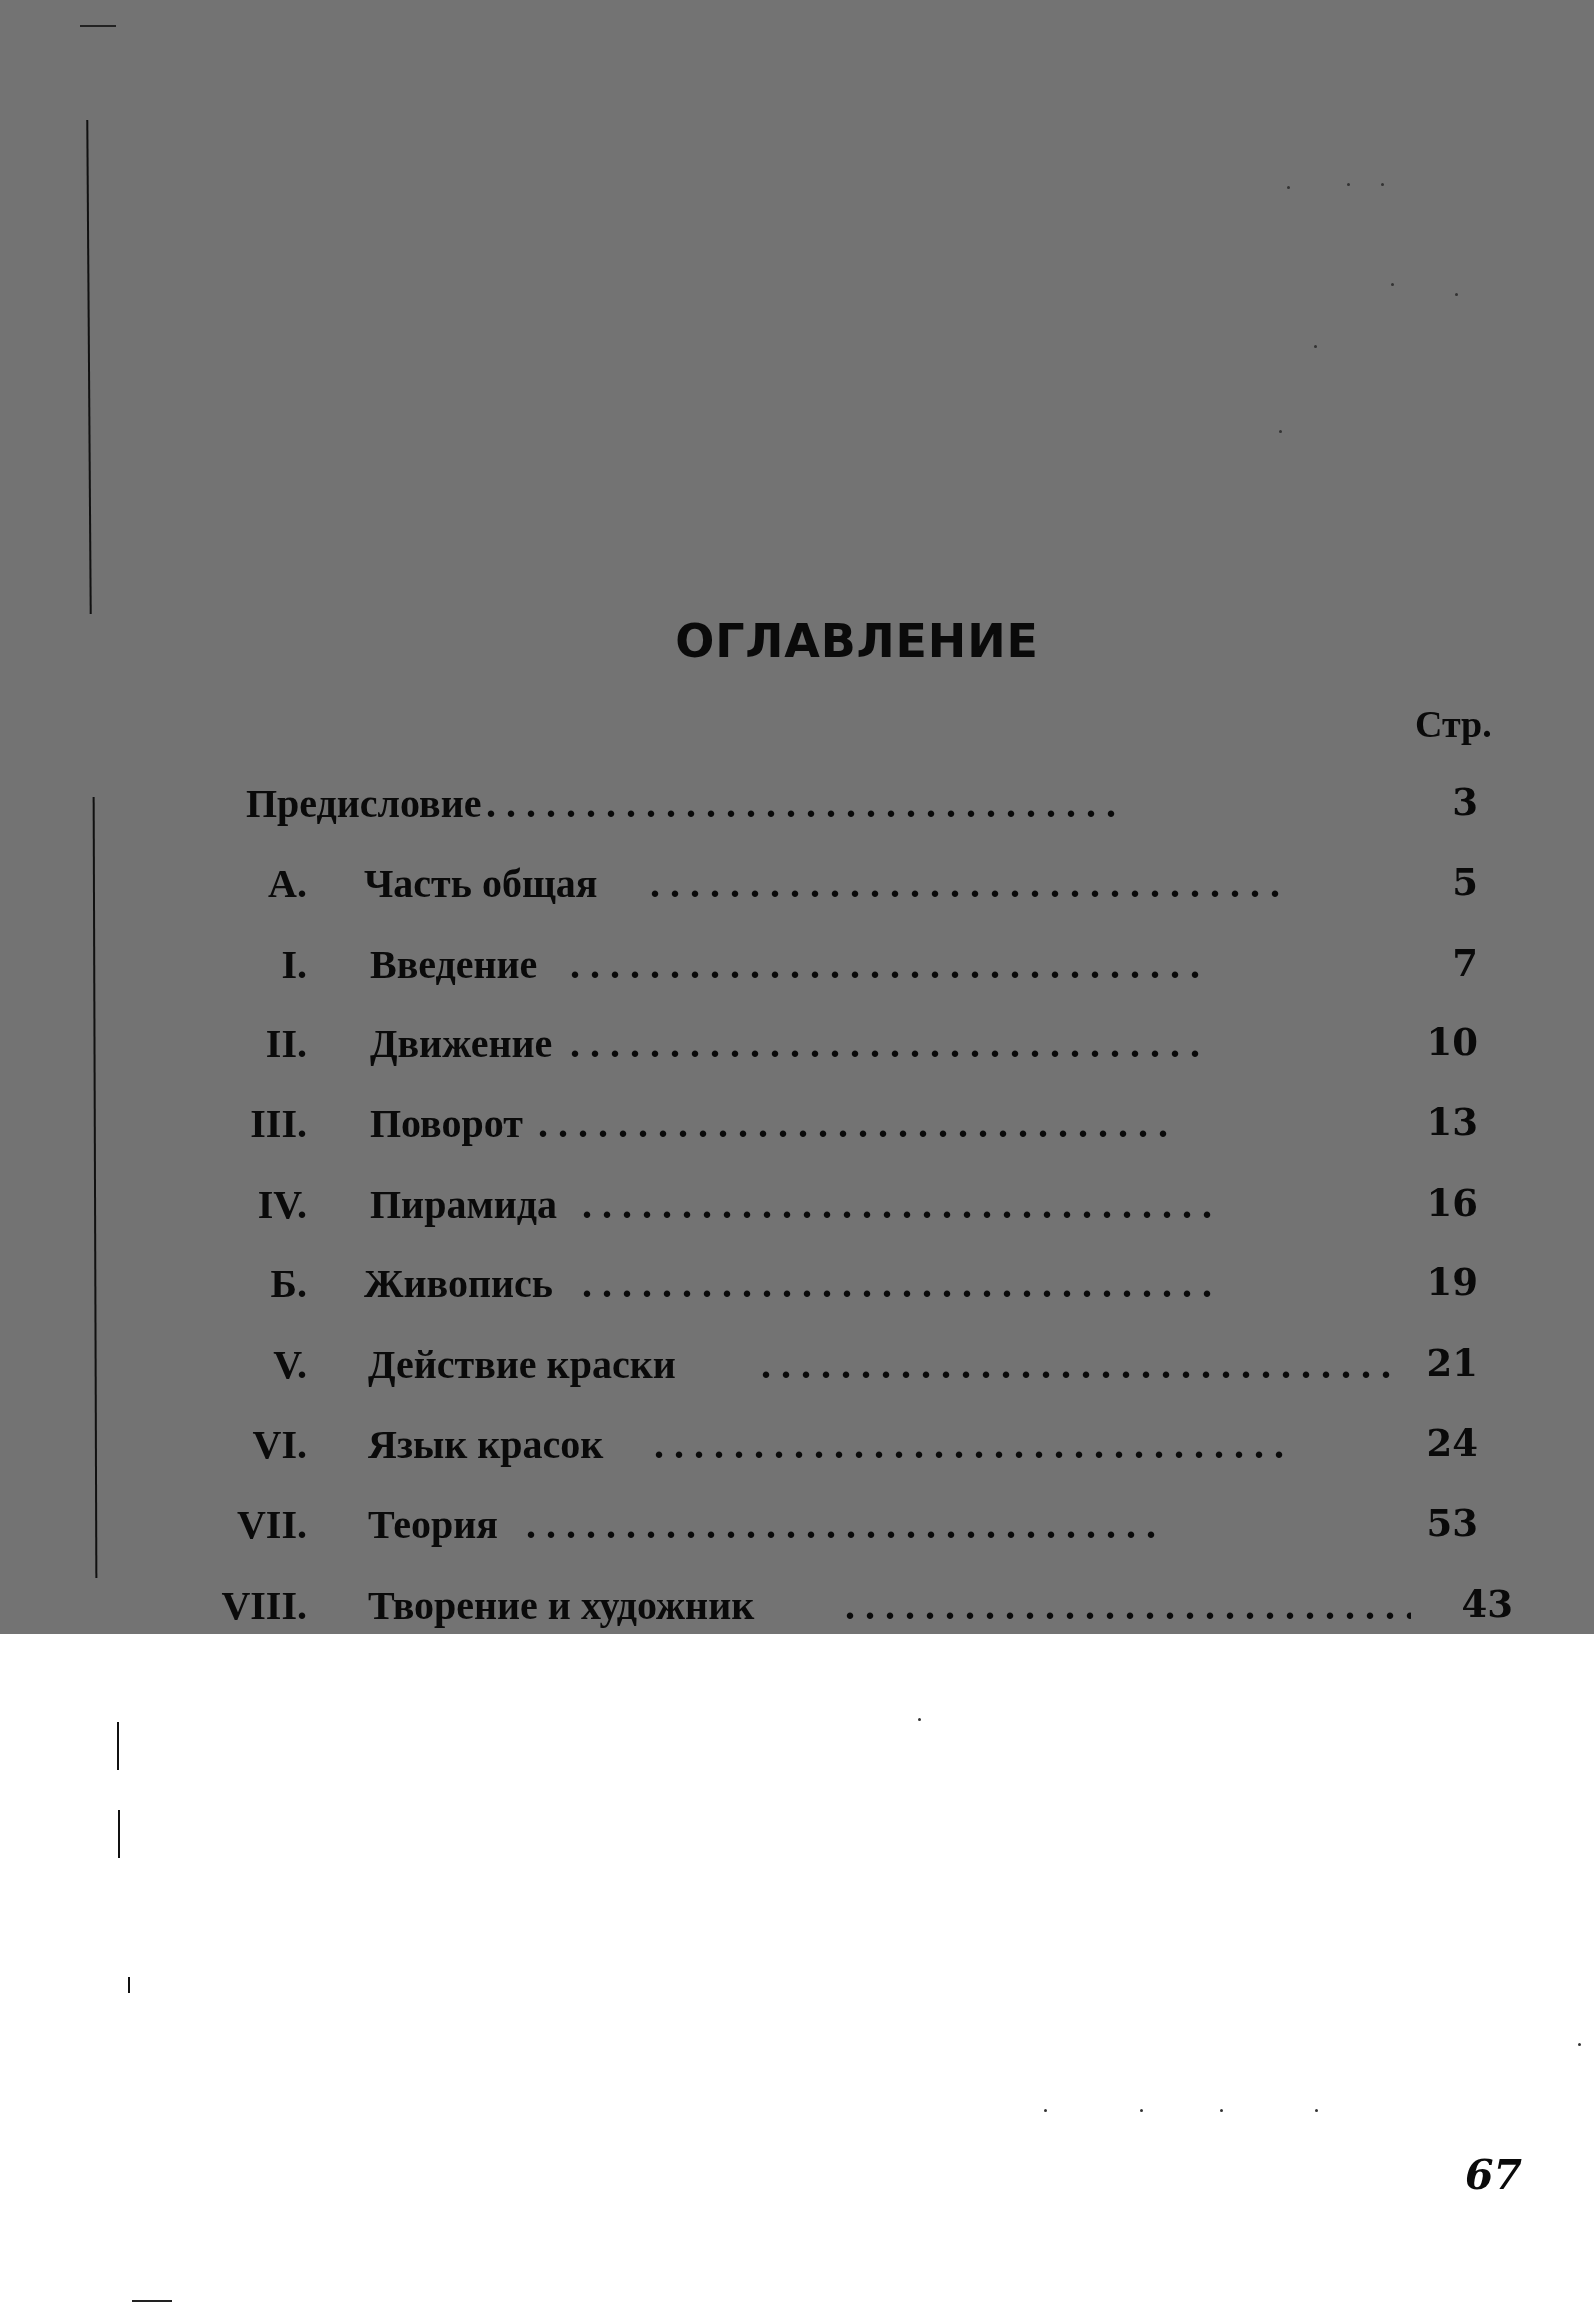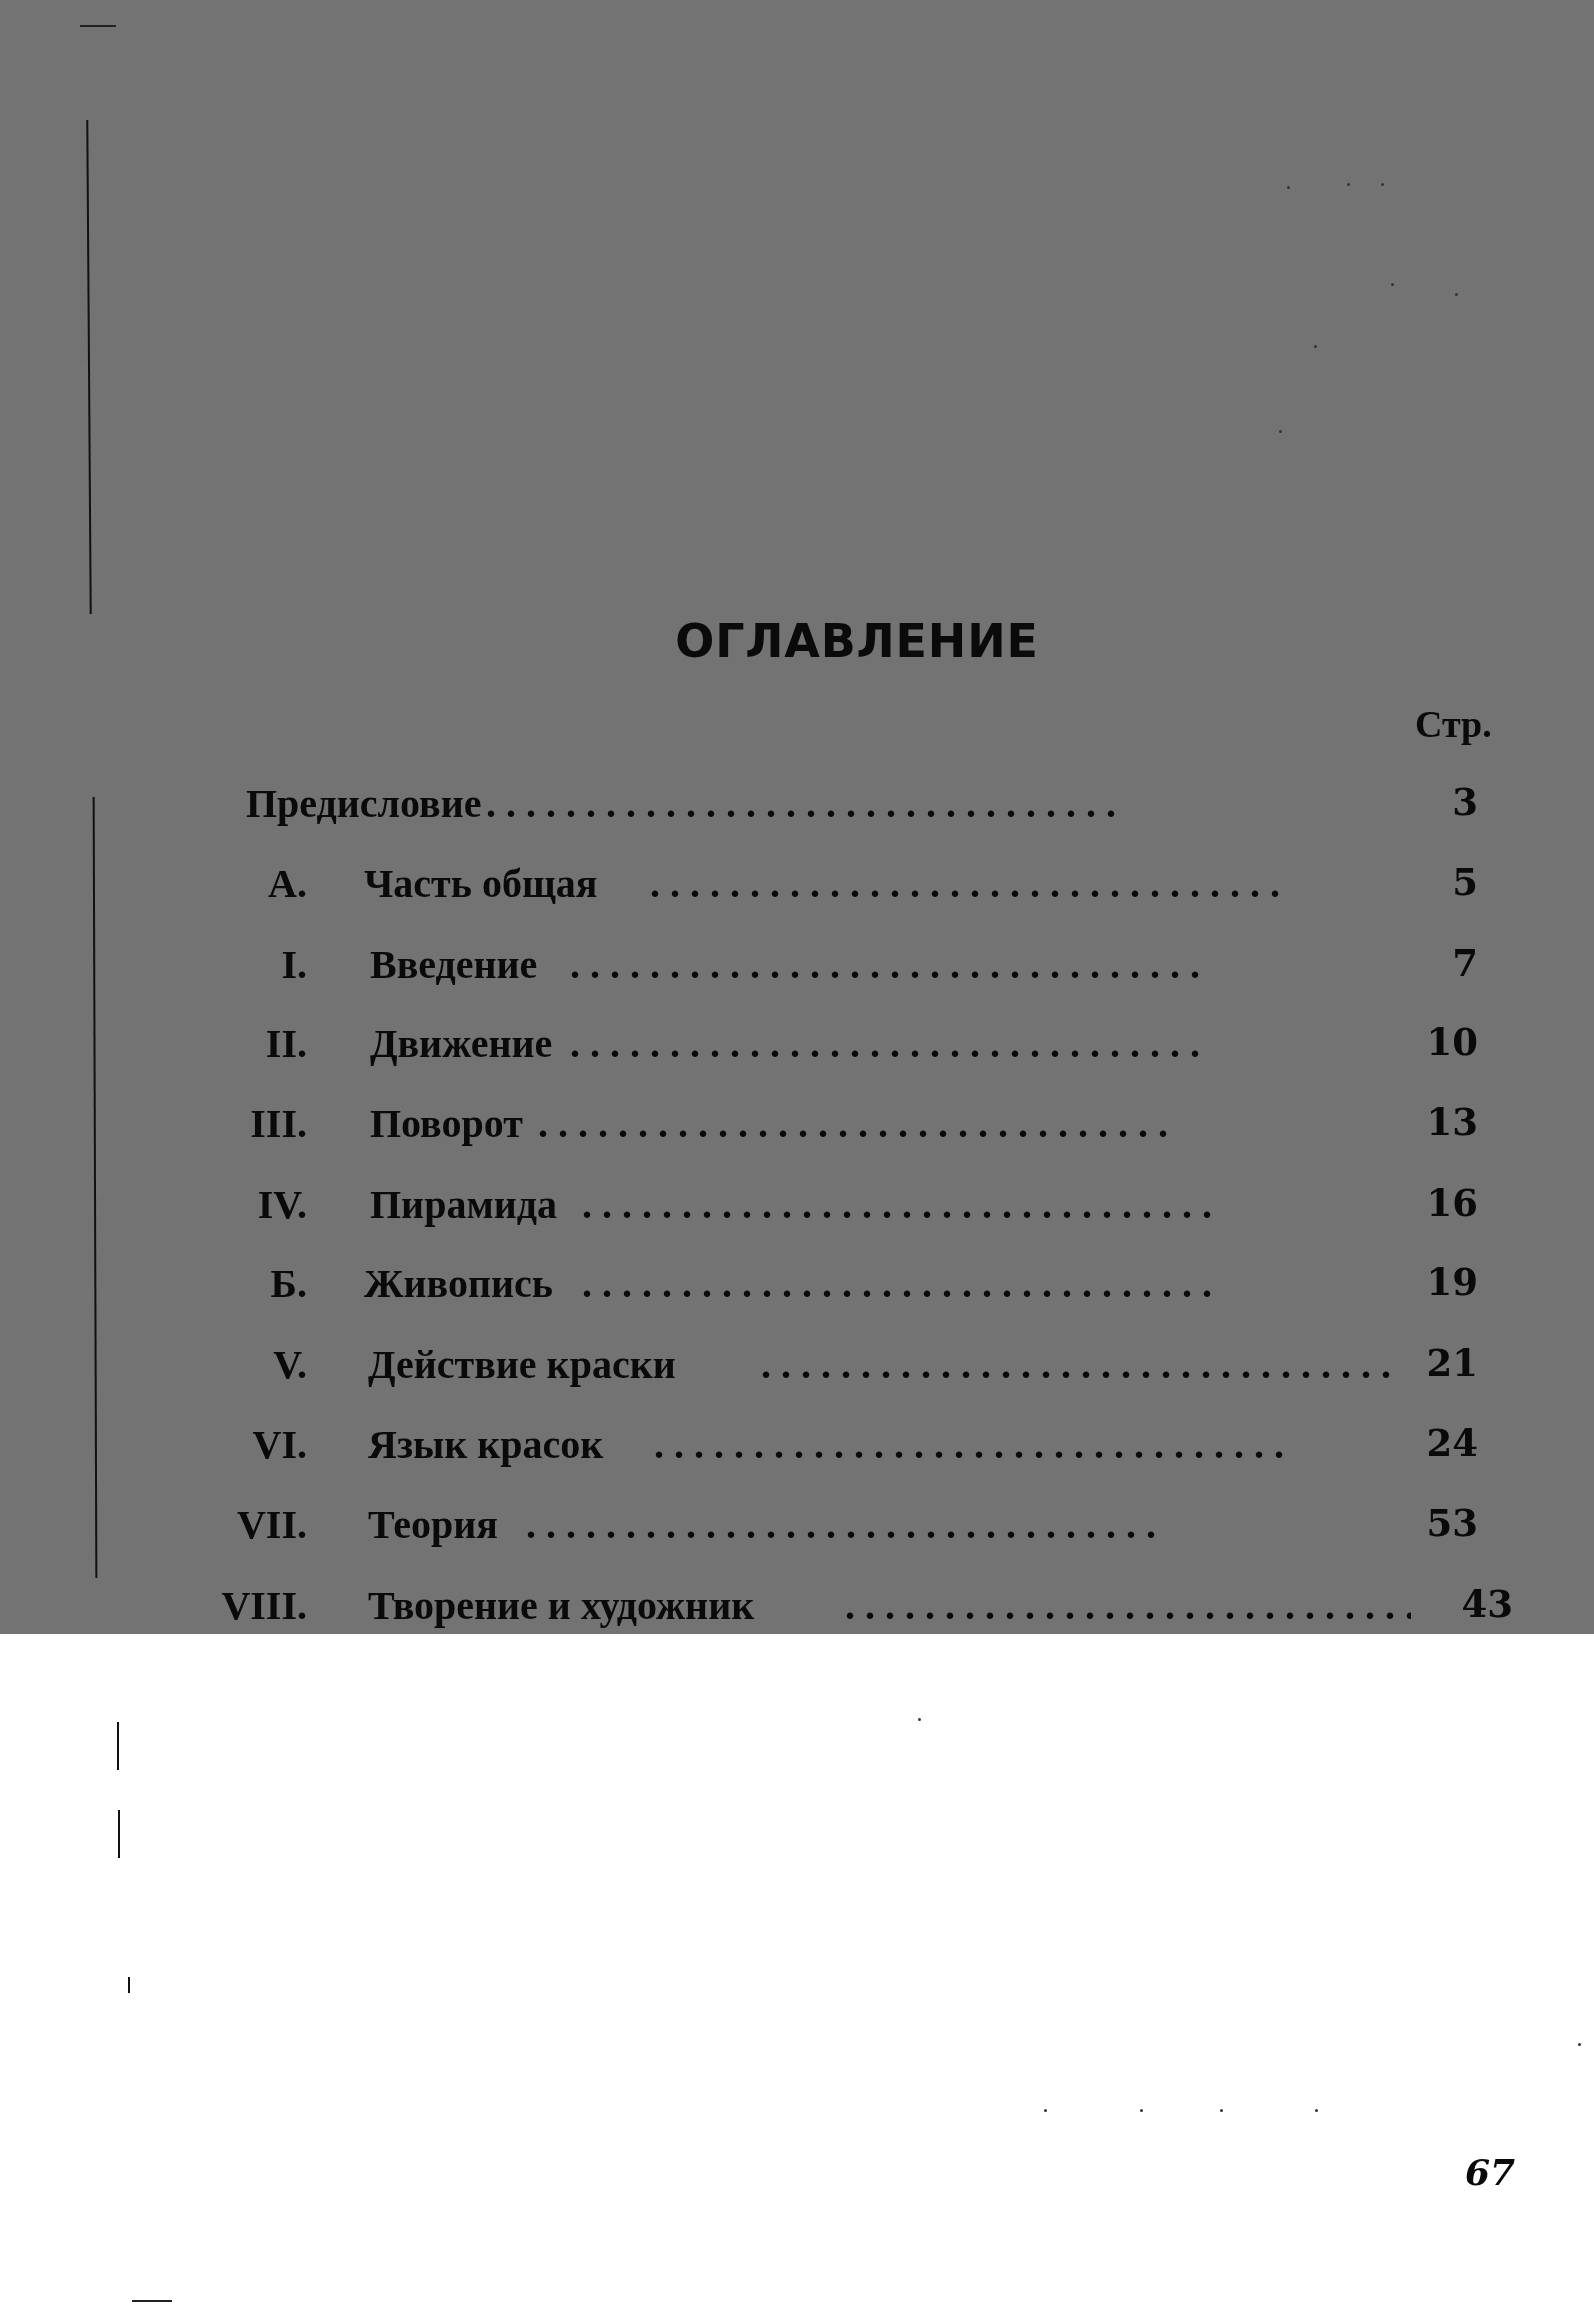--- a/index.html
+++ b/index.html
@@ -23,21 +23,21 @@
   .toc { position: absolute; left: 0; top: 0; width: 1594px; }
   .toc-row { position: absolute; left: 0; width: 1594px; height: 64px;
     font-family: "Liberation Serif", serif; font-weight: bold; font-size: 40px; }
   .toc-num { position: absolute; text-align: right; width: 120px; }
   .toc-label { position: absolute; white-space: nowrap; margin-left: 37px; }
   .toc-dots { position: absolute; white-space: nowrap; overflow: hidden; letter-spacing: 0; }
   .toc-page { position: absolute; right: 116px; text-align: right; font-family: "DejaVu Serif", serif; font-weight: bold; font-size: 37px; }
 
   .folio {
     position: absolute; left: 1465px; top: 2151px;
-    font-family: "DejaVu Serif", serif; font-weight: bold; font-size: 36px; font-style: italic;
+    font-family: "DejaVu Serif", serif; font-weight: bold; font-size: 41px; font-style: italic;
   }
 </style>
 </head>
 <body>
 
 <div class="page">
 
   <div class="scan-line-h" style="left:80px;top:25px;width:36px;height:1.6px;"></div>
   <div class="scan-line-v" style="left:88px;top:120px;height:494px;transform:rotate(-0.4deg);"></div>
   <div class="scan-line-v" style="left:94px;top:797px;height:781px;transform:rotate(-0.2deg);"></div>

